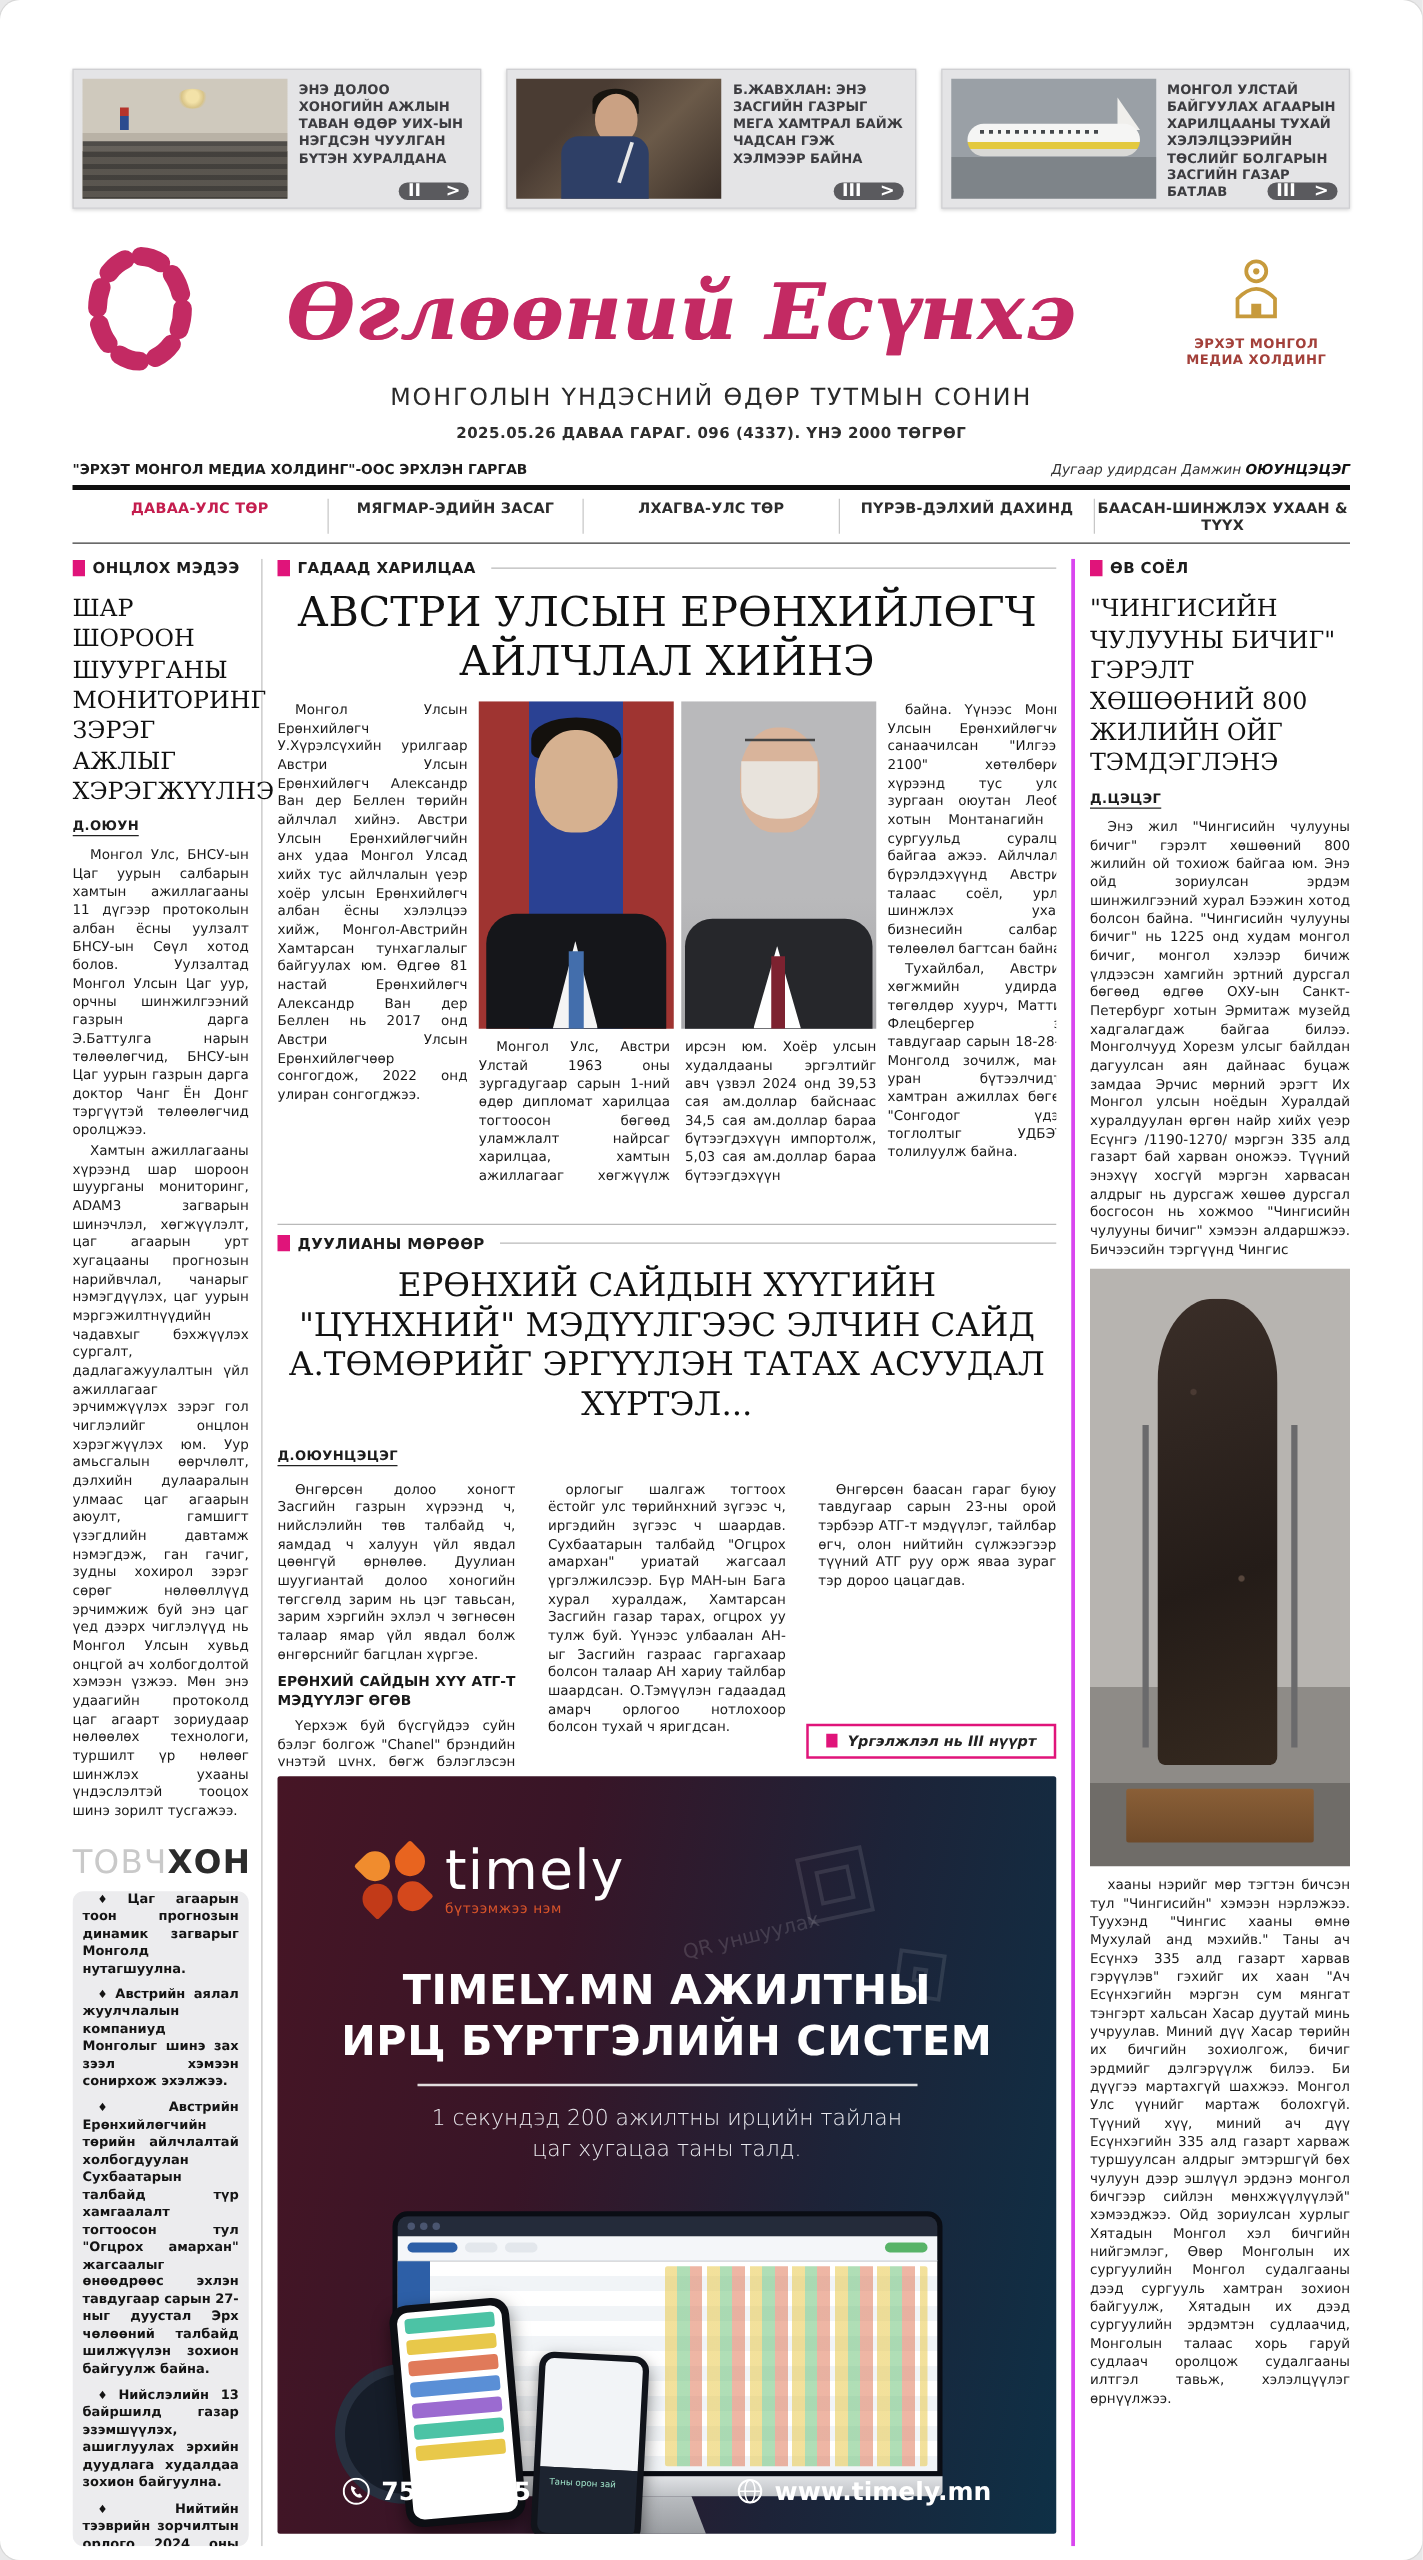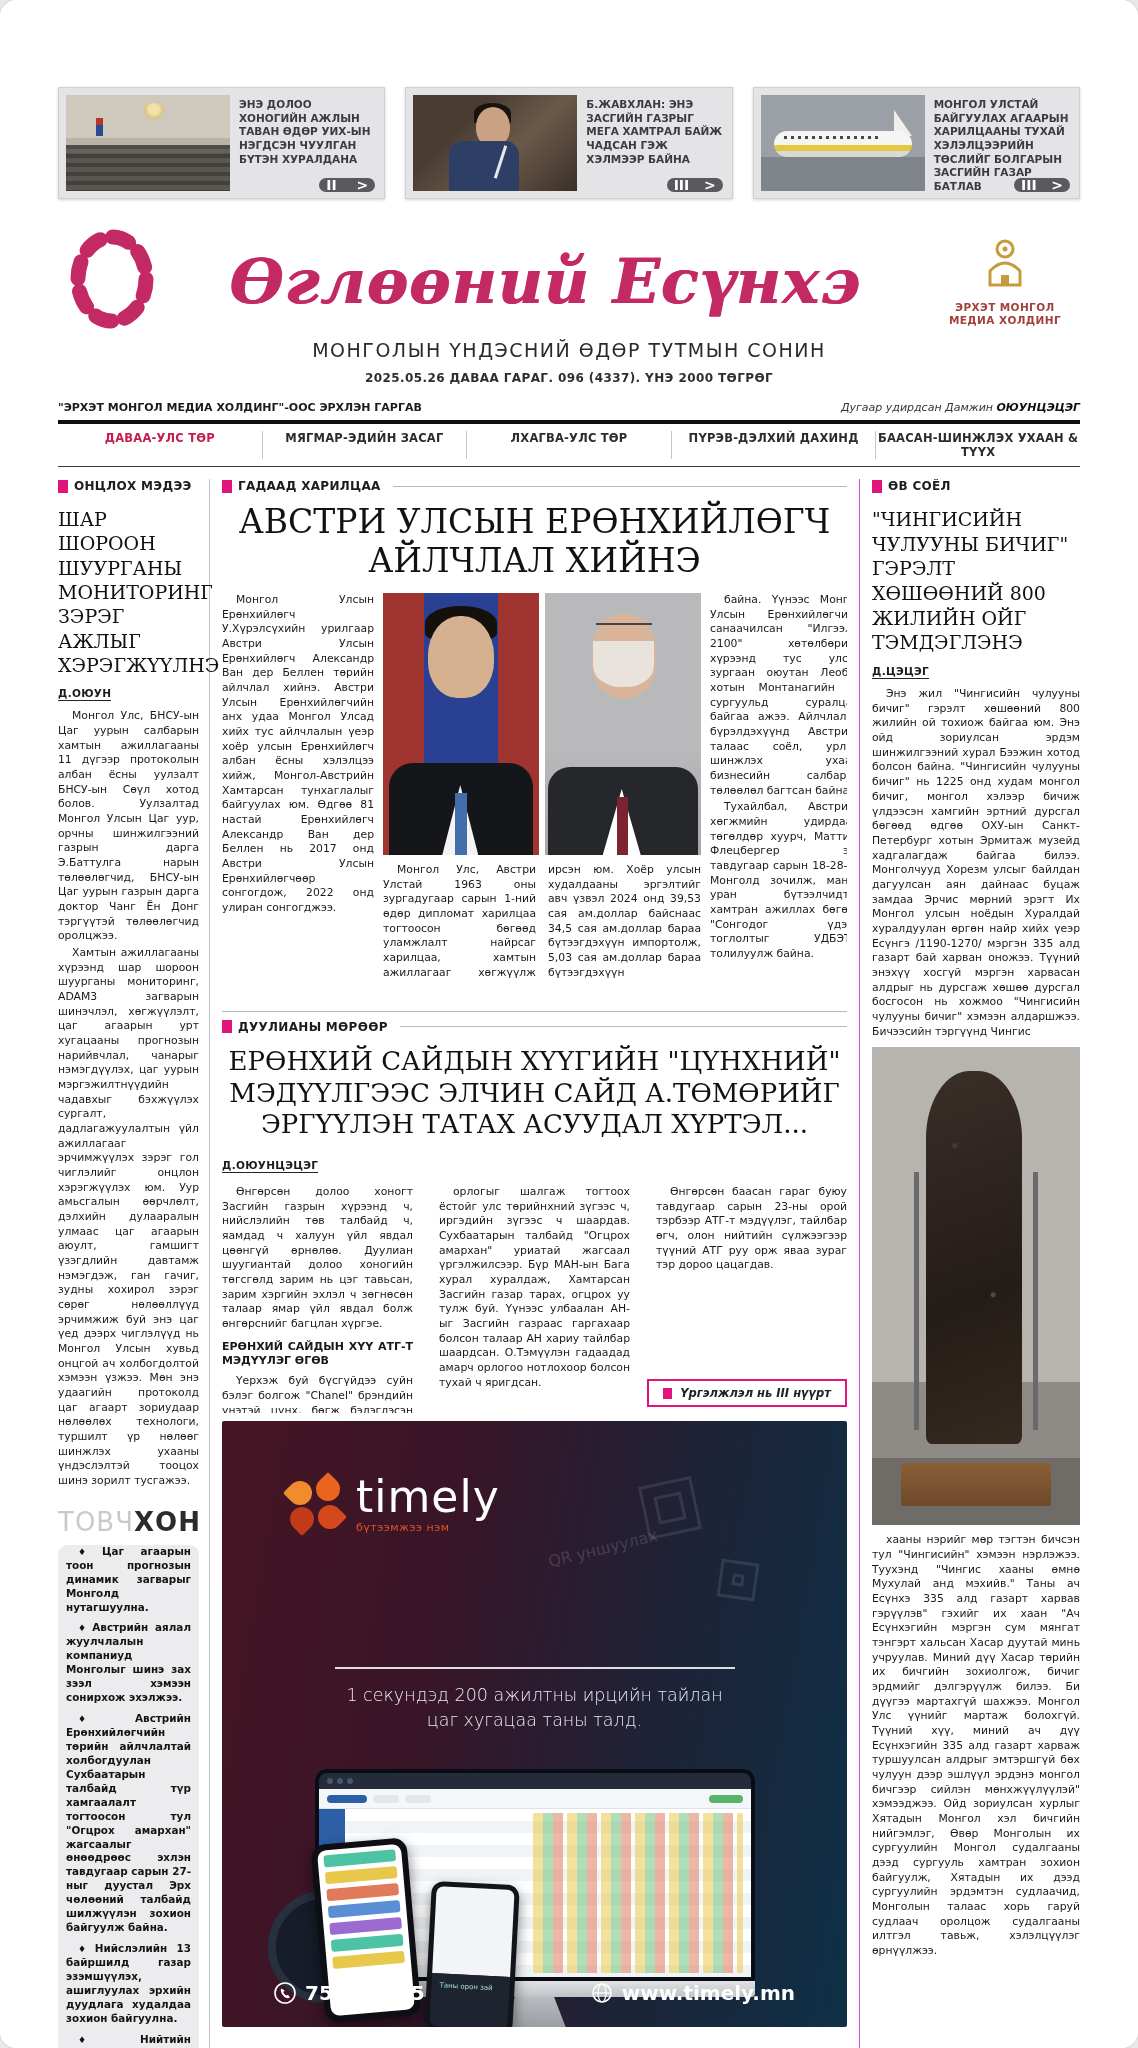--- a/index.html
+++ b/index.html
@@ -3,21 +3,21 @@
 <meta charset="utf-8">
 <style>
   * { margin:0; padding:0; box-sizing:border-box; }
   html,body { background:#e9e9ea; }
   body { font-family:"DejaVu Sans","Liberation Sans",sans-serif; color:#1c1c1c; }
   .page { position:relative; width:1138px; height:2048px; margin:0 auto; background:#fff;
           border-radius:16px; overflow:hidden; box-shadow:0 0 0 1px #d8d8d8; }
   .inner { width:1022px; margin:0 auto; }
 
   
-  .teasers { display:flex; gap:20px; margin-top:87px; }
+  .teasers { display:flex; gap:20px; margin-top:55px; }
   .teaser { position:relative; flex:1; height:112px; background:#e4e4e6; border:1px solid #cfcfd2;
             box-shadow:0 1px 3px rgba(0,0,0,.18); display:flex; }
   .teaser-photo { width:164px; height:96px; margin:7px; flex:none; overflow:hidden; position:relative; }
   .teaser-caption { font-size:10.5px; font-weight:700; color:#3c3c40; line-height:1.3; padding:10px 8px 0 2px;
                     text-transform:uppercase; }
   .pill { position:absolute; right:9px; bottom:6px; width:56px; height:14px; background:#5a5a5e;
           border-radius:8px; color:#fff; font-size:14px; font-weight:700; display:flex;
           align-items:center; justify-content:space-between; padding:0 7px; }
   
   .ph-parliament { background:linear-gradient(180deg,#cfc9bd 0 45%,#b9b2a6 45% 60%,#6a6456 60% 100%); }
@@ -60,21 +60,21 @@
   
   .nav { margin-top:6px; border-top:4px solid #101010; border-bottom:1px solid #3a3a3a; display:flex; padding:7px 0; }
   .nav-item { flex:1; text-align:center; font-size:11.5px; font-weight:700; color:#2c2c2c; letter-spacing:.2px;
       border-left:1px solid #c7c7c7; cursor:pointer; }
   .nav-item:first-child { border-left:none; }
   .nav-item.active { color:#c41d4e; }
 
   
   .main { display:flex; margin-top:12px; height:1590px; overflow:hidden; }
   .col-left { width:152px; flex:none; padding-right:10px; border-right:1px solid #c2c2c2; }
-  .col-center { width:650px; flex:none; padding:0 12px; border-right:1px solid #d946ef; }
+  .col-center { width:650px; flex:none; padding:0 12px; border-right:3px solid #d946ef; }
   .col-right { flex:1; padding-left:12px; }
 
   .sechead { display:flex; align-items:center; gap:6px; }
   .sechead .sq { width:10px; height:13px; background:#e0147a; flex:none; }
   .sechead .lbl { font-size:12px; font-weight:800; letter-spacing:.3px; white-space:nowrap; }
   .sechead .rule { flex:1; height:1px; background:#b9b9b9; margin-left:6px; }
 
   .serif-title { font-family:"DejaVu Serif","Liberation Serif",serif; color:#111; }
   .byline { display:inline-block; font-size:10.5px; font-weight:700; border-bottom:1px solid #222;
             padding-bottom:1px; margin:10px 0 8px; letter-spacing:.3px; }
@@ -379,20 +379,24 @@
                 <i></i>
                 <i></i>
                 <i></i>
                 <i></i>
               </div>
             <div>
               <div class="ad-logoname">timely</div>
               <div class="ad-logosub">бүтээмжээ нэм</div>
             </div>
           </div>
+          <div class="ad-head">
+            <div>TIMELY.MN АЖИЛТНЫ</div>
+            <div>ИРЦ БҮРТГЭЛИЙН СИСТЕМ</div>
+          </div>
           <div class="ad-div"></div>
           <div class="ad-sub">
             <div>1 секундэд 200 ажилтны ирцийн тайлан</div>
             <div>цаг хугацаа таны талд.</div>
           </div>
           <div class="imac">
             <div class="screen">
               <div class="browser">
                   <b></b>
                   <b></b>

